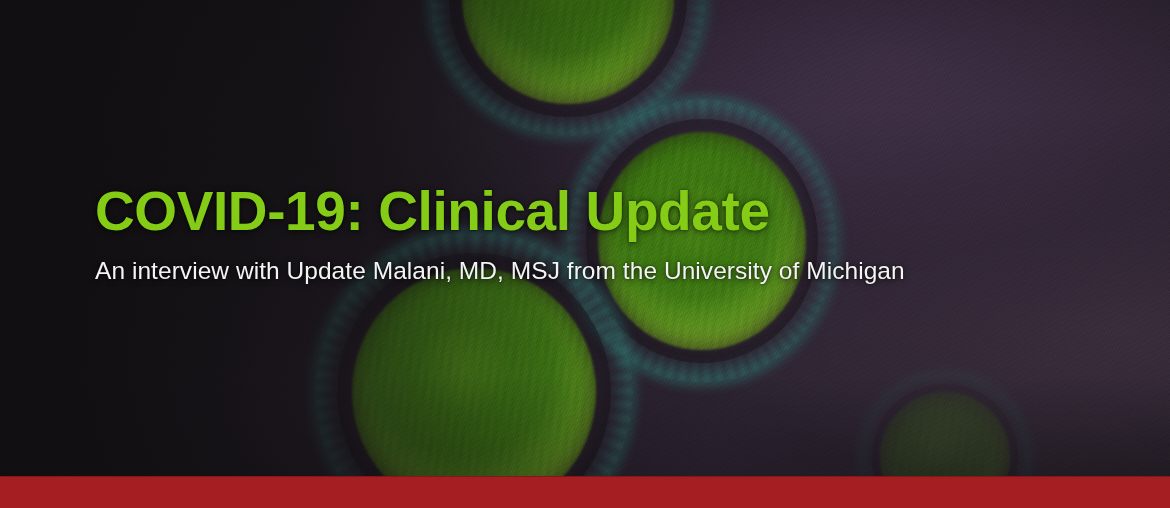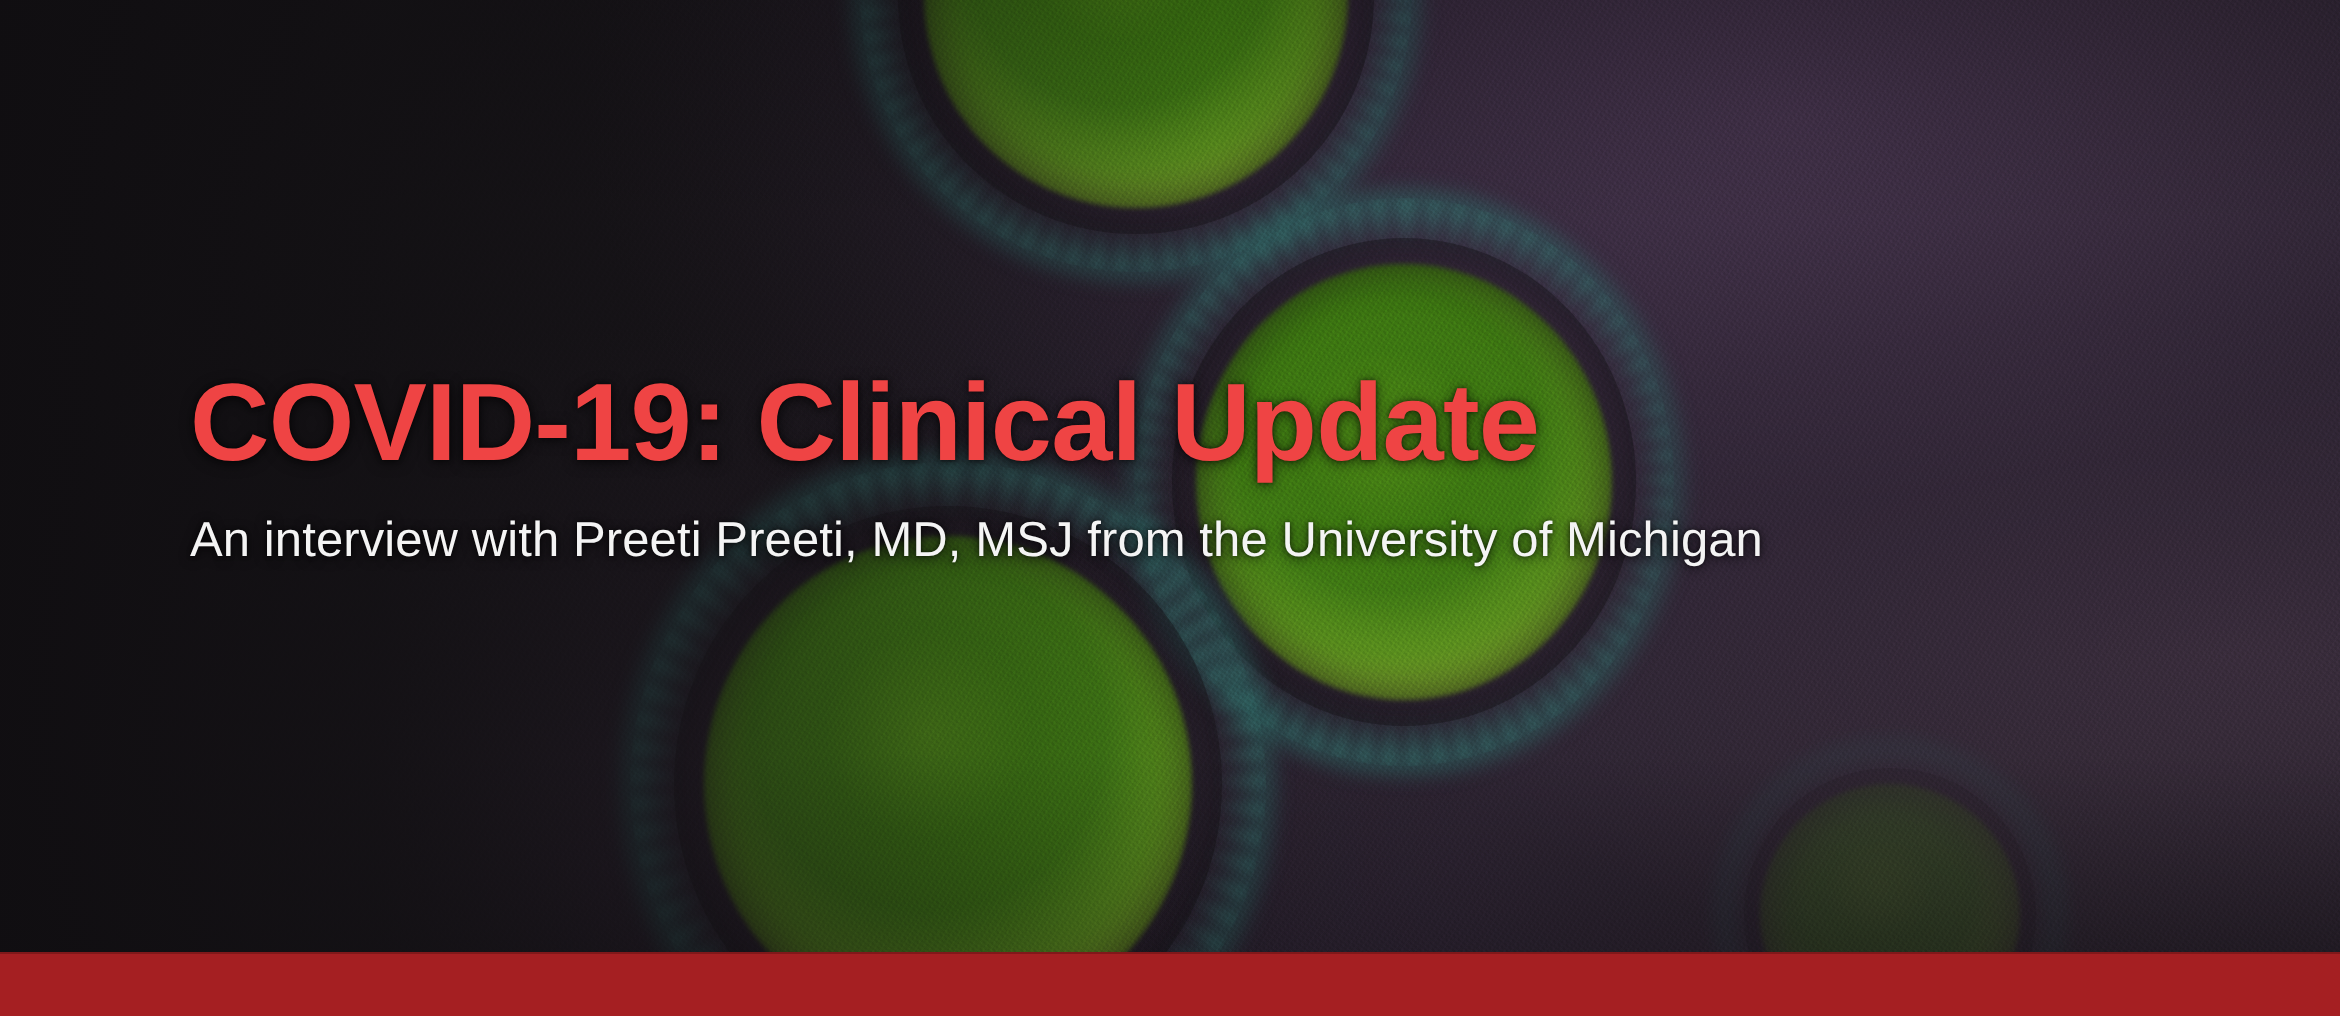--- a/index.html
+++ b/index.html
@@ -147,21 +147,21 @@
     top: 182px;
     width: 940px;
   }
 
   .title {
     margin: 0;
     font-size: 55px;
     font-weight: 700;
     line-height: 1.06;
     letter-spacing: -0.4px;
-    color: #ef4444;
+    color: #84cc16;
     text-shadow: 0 1px 7px rgba(0,0,0,0.62), 0 0 2px rgba(0,0,0,0.5);
     white-space: nowrap;
   }
 
   .subtitle {
     margin: 16px 0 0 0;
     font-size: 24.5px;
     font-weight: 400;
     line-height: 1.2;
     letter-spacing: 0.05px;
@@ -215,18 +215,18 @@
       <div class="body"></div>
       <div class="feather"></div>
     </div>
 
     <div class="photo-grain"></div>
     <div class="photo-vignette"></div>
   </div>
 
   <div class="text-block">
     <h1 class="title">COVID-19: Clinical Update</h1>
-    <p class="subtitle">An interview with Preeti Preeti, MD, MSJ from the University of Michigan</p>
+    <p class="subtitle">An interview with Update Malani, MD, MSJ from the University of Michigan</p>
   </div>
 
   <div class="bottom-bar"></div>
 
 </div>
 
 </body></html>

